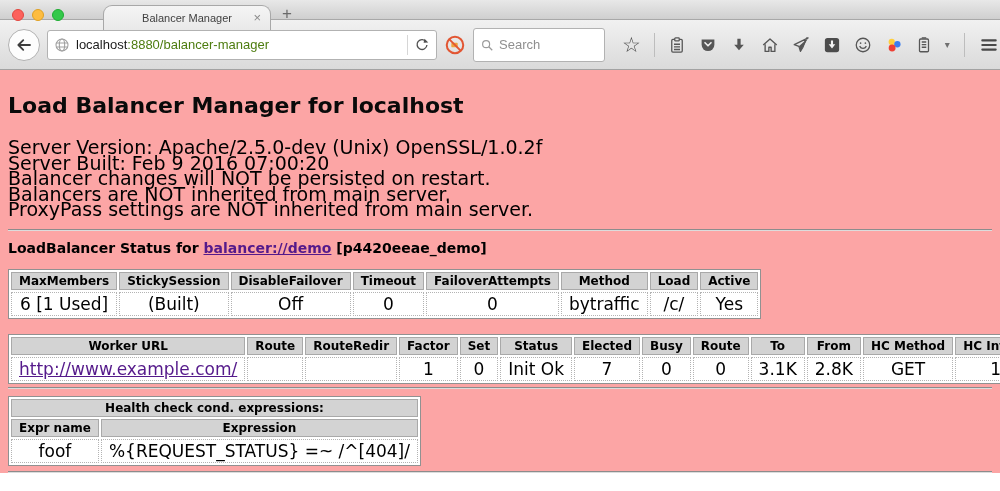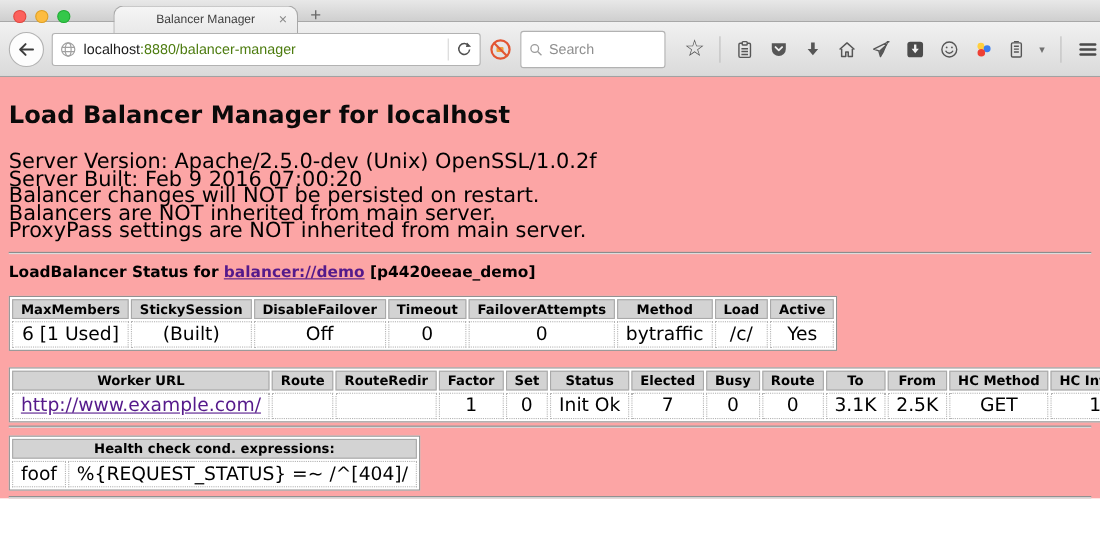--- a/index.html
+++ b/index.html
@@ -260,37 +260,41 @@
         <td class="cell-left"><a class="wlnk" href="#">http://www.example.com/</a></td>
         <td class="empty"></td>
         <td class="empty"></td>
         <td>1</td>
         <td>0</td>
         <td>Init Ok</td>
         <td>7</td>
         <td>0</td>
         <td>0</td>
         <td>3.1K</td>
-        <td>2.5K</td>
+        <td>2.8K</td>
         <td>GET</td>
         <td>10</td>
         <td>1 (0)</td>
 
       </tr>
     </tbody>
       </table>
 
     <hr class="rule rule-2">
 
     <table class="tbl hc-tbl">
       <tbody>
           <tr>
         <th colspan="2">Health check cond. expressions:</th>
       </tr>
       <tr>
+        <th class="name-col">Expr name</th>
+        <th>Expression</th>
+      </tr>
+      <tr>
         <td>foof</td>
         <td class="expr">%{REQUEST_STATUS} =~ /^[404]/</td>
       </tr>
     </tbody>
       </table>
 
     <hr class="rule rule-3">
   </div>
 </div>
 

